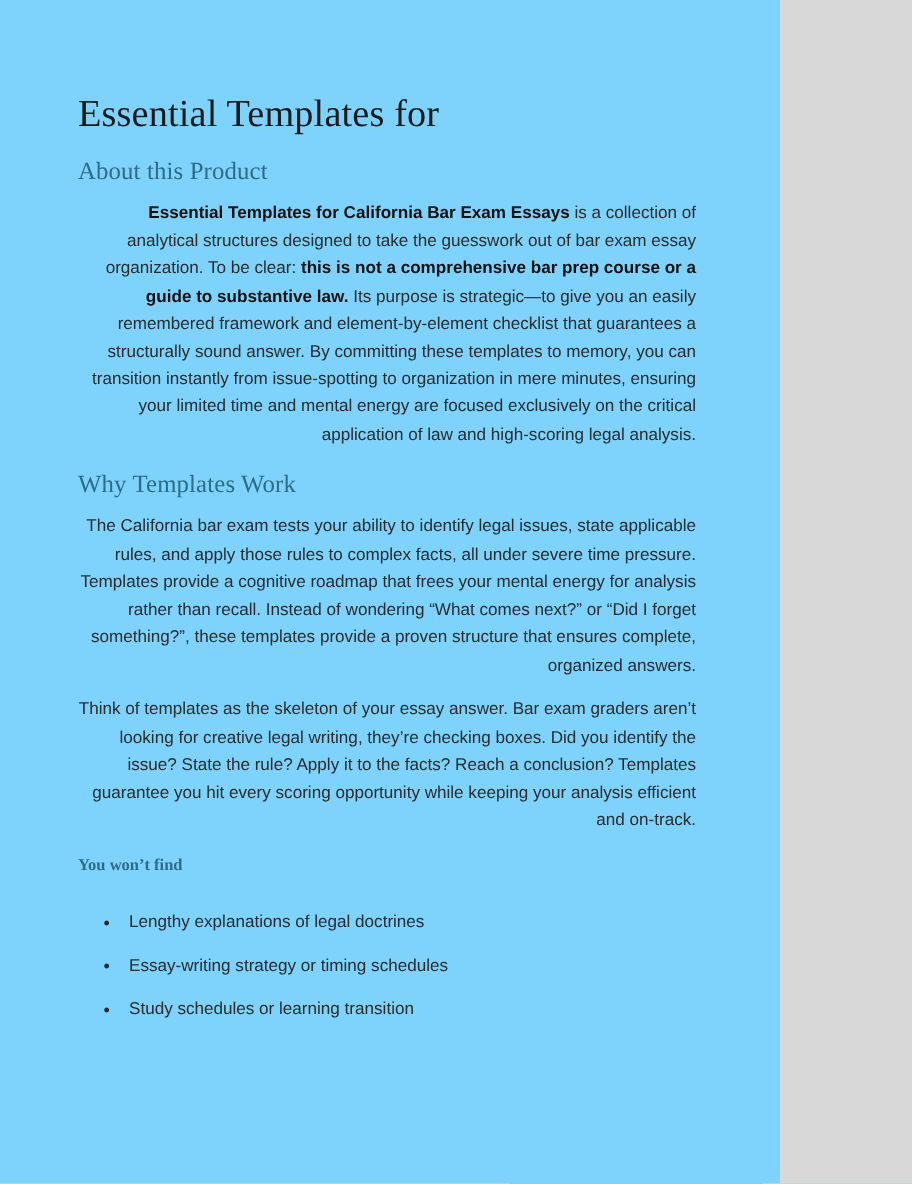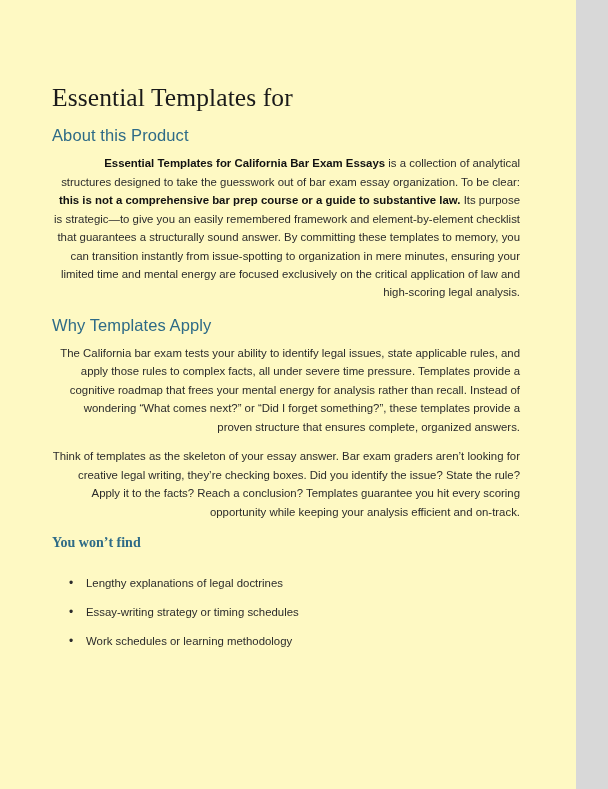--- a/index.html
+++ b/index.html
@@ -1,55 +1,55 @@
 <!DOCTYPE html>
 <html><head>
 <meta charset="utf-8">
 <style>
   html, body {
     margin: 0;
     padding: 0;
     background: #d8d8d8;
   }
   .page {
-    width: 576px;
+    width: 520px;
     height: 789px;
-    background: #fef9c3;
+    background: #7dd3fc;
     position: relative;
     overflow: hidden;
     box-sizing: border-box;
-    padding: 80px 56px 0 52px;
+    padding: 58px 56px 0 52px;
     font-family: "Liberation Sans", sans-serif;
   }
   .doc-title {
     font-family: "Liberation Serif", serif;
     font-size: 25.5px;
     line-height: 1.42;
     color: #1a1a1a;
     font-weight: 400;
     margin: 0 0 2px 0;
     letter-spacing: 0.1px;
   }
   .doc-title .line {
     display: block;
   }
   h2.section-heading {
-    font-family: Liberation Sans, sans-serif;
+    font-family: Liberation Serif, serif;
     font-size: 16.5px;
     font-weight: 400;
     color: #2e6b87;
     margin: 14px 0 9px 0;
     letter-spacing: 0.1px;
   }
   h2.section-heading.first {
     margin-top: 10px;
   }
   h3.sub-heading {
     font-family: "Liberation Serif", serif;
-    font-size: 14px;
+    font-size: 11px;
     font-weight: 700;
     color: #2e6b87;
     margin: 14px 0 24px 0;
   }
   p.body-text {
     font-family: "Liberation Sans", sans-serif;
     font-size: 11.4px;
     line-height: 1.62;
     color: #2b2b2b;
     margin: 0 0 11px 0;
@@ -89,26 +89,26 @@
 
 <div class="page">
 
   <h1 class="doc-title">
     <span class="line">Essential Templates for</span>
   </h1>
 
   <h2 class="section-heading first">About this Product</h2>
   <p class="body-text"><span class="bold">Essential Templates for California Bar Exam Essays</span> is a collection of analytical structures designed to take the guesswork out of bar exam essay organization. To be clear: <span class="bold">this is not a comprehensive bar prep course or a guide to substantive law.</span> Its purpose is strategic—to give you an easily remembered framework and element-by-element checklist that guarantees a structurally sound answer. By committing these templates to memory, you can transition instantly from issue-spotting to organization in mere minutes, ensuring your limited time and mental energy are focused exclusively on the critical application of law and high-scoring legal analysis.</p>
 
-  <h2 class="section-heading">Why Templates Apply</h2>
+  <h2 class="section-heading">Why Templates Work</h2>
   <p class="body-text">The California bar exam tests your ability to identify legal issues, state applicable rules, and apply those rules to complex facts, all under severe time pressure. Templates provide a cognitive roadmap that frees your mental energy for analysis rather than recall. Instead of wondering “What comes next?” or “Did I forget something?”, these templates provide a proven structure that ensures complete, organized answers.</p>
   <p class="body-text">Think of templates as the skeleton of your essay answer. Bar exam graders aren’t looking for creative legal writing, they’re checking boxes. Did you identify the issue? State the rule? Apply it to the facts? Reach a conclusion? Templates guarantee you hit every scoring opportunity while keeping your analysis efficient and on-track.</p>
 
 
   <h3 class="sub-heading">You won’t find</h3>
   <ul class="bullet-list">
     <li>Lengthy explanations of legal doctrines</li>
     <li>Essay-writing strategy or timing schedules</li>
-    <li>Work schedules or learning methodology</li>
+    <li>Study schedules or learning transition</li>
 
   </ul>
 
 </div>
 
 </body></html>

